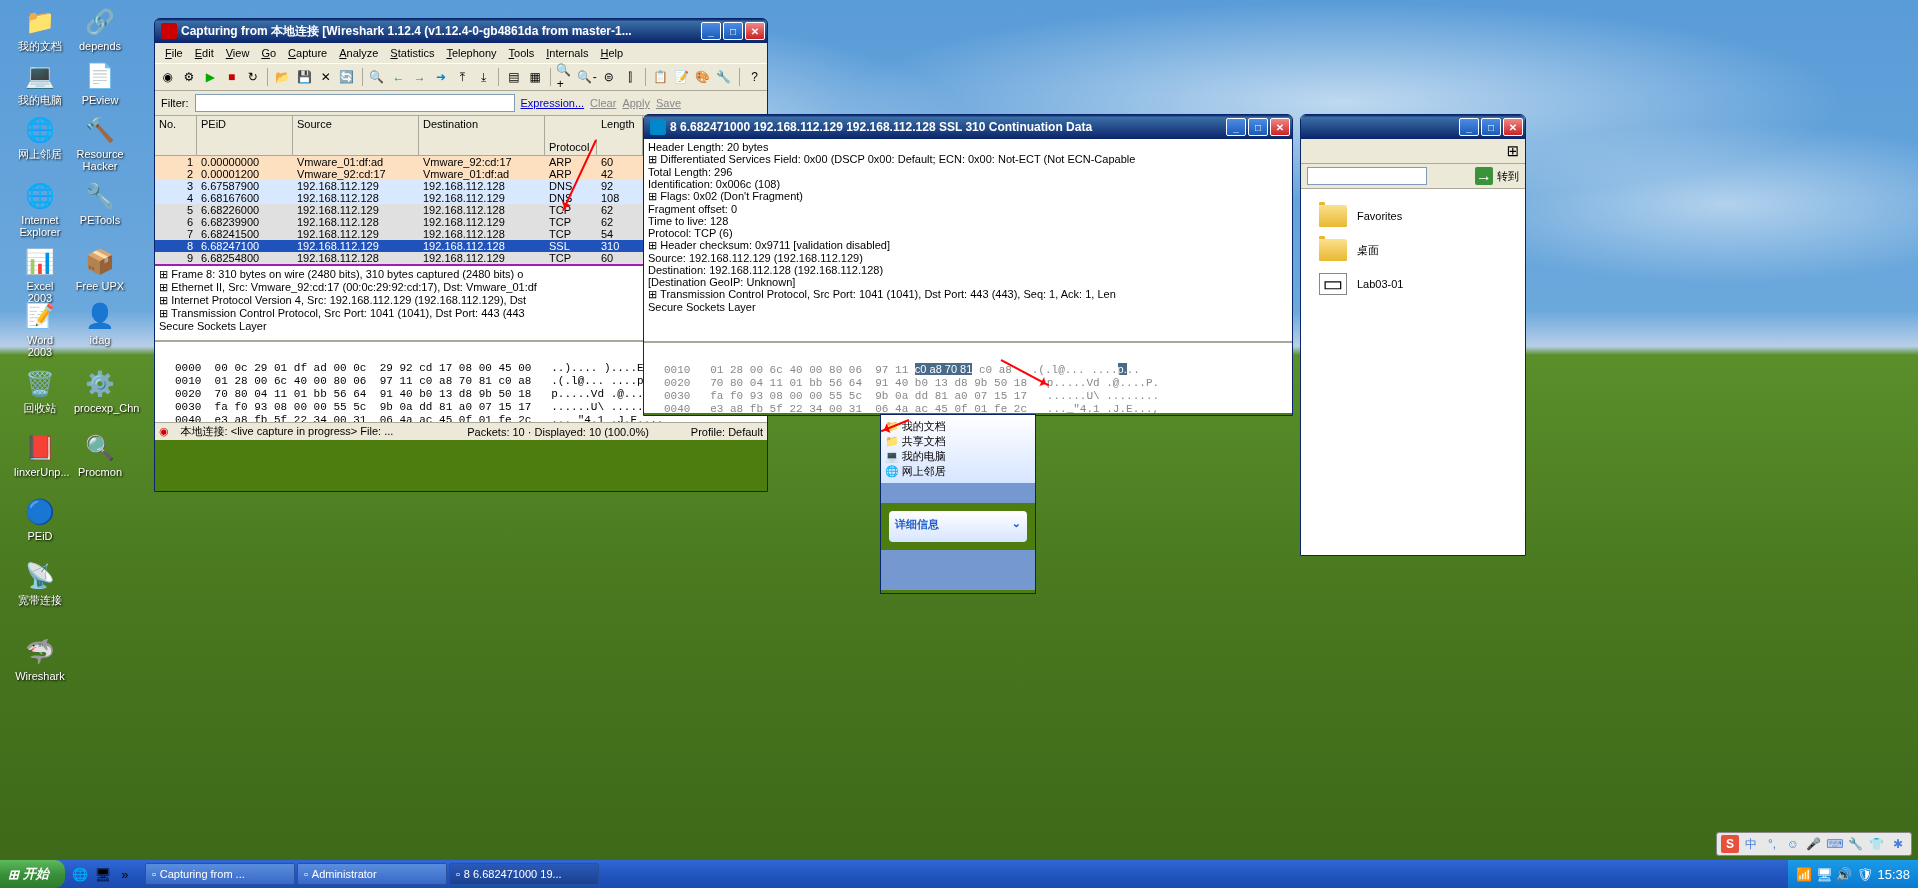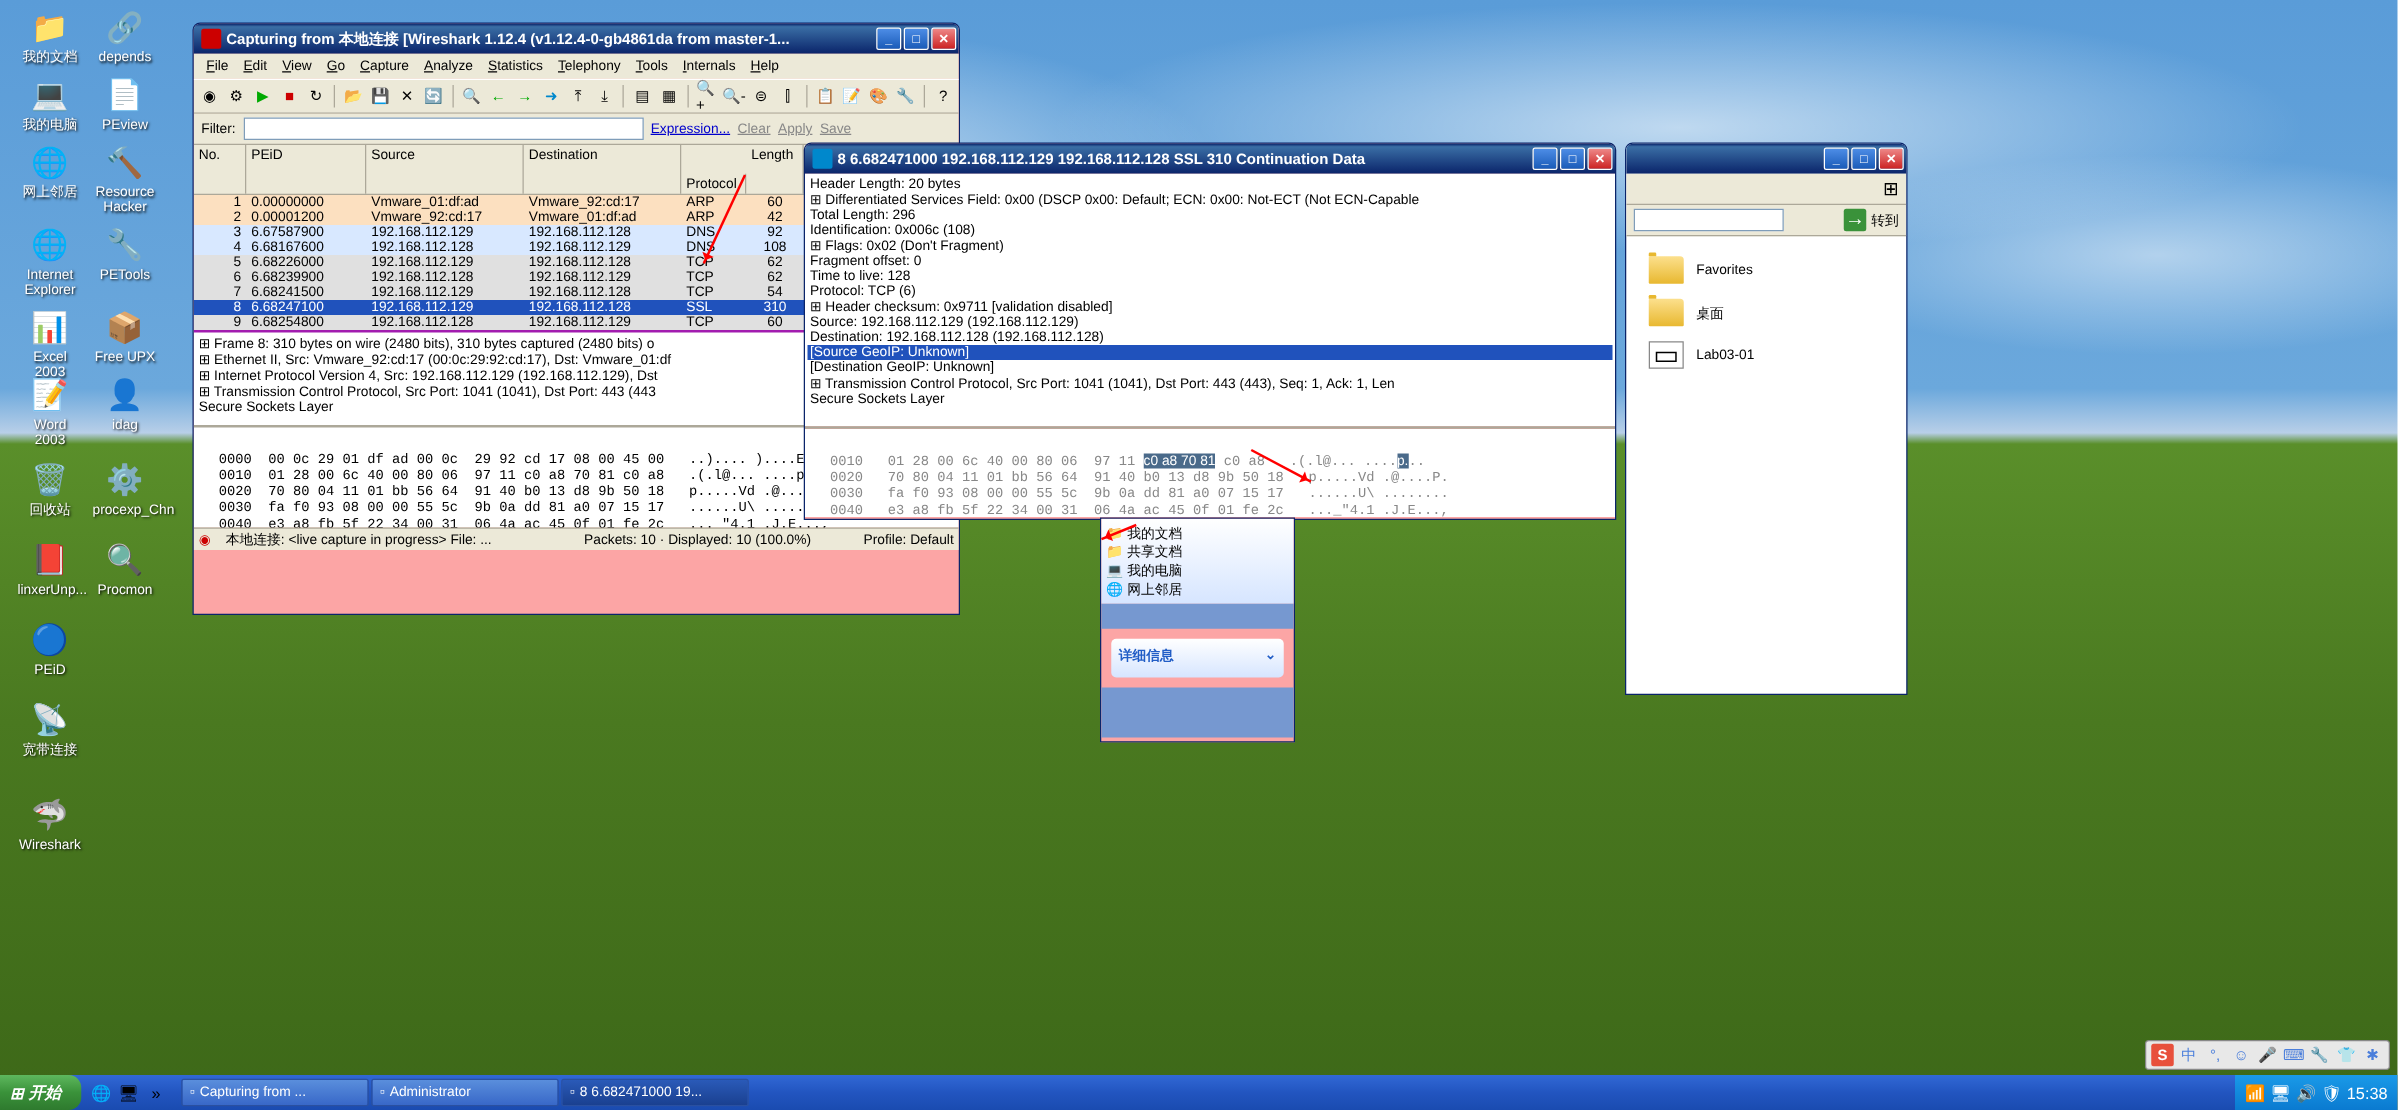--- a/index.html
+++ b/index.html
@@ -1,21 +1,21 @@
 <!DOCTYPE html>
 <html><head>
 <meta charset="utf-8">
 <style>
 * { margin:0; padding:0; box-sizing:border-box; font-family:Tahoma,'Microsoft Sans Serif',sans-serif; }
 body { width:1918px; height:888px; overflow:hidden; position:relative; background:linear-gradient(to bottom,#5a9cd8 0%,#6ba8dc 35%,#b8cfe8 39%,#5a8f2a 40%,#4a7920 65%,#3d6818 100%); }
 .clouds { position:absolute; top:0; left:0; width:100%; height:340px; background:radial-gradient(ellipse 400px 120px at 30% 40%,rgba(255,255,255,.7),transparent),radial-gradient(ellipse 500px 100px at 70% 30%,rgba(255,255,255,.6),transparent),radial-gradient(ellipse 300px 80px at 90% 60%,rgba(255,255,255,.5),transparent); }
 .desktop-icon { position:absolute; width:52px; text-align:center; cursor:pointer; }
 .desktop-icon .ico { width:32px; height:32px; margin:0 auto 2px; display:flex; align-items:center; justify-content:center; font-size:24px; }
 .desktop-icon .lbl { font-size:11px; color:#fff; text-shadow:1px 1px 2px #000; line-height:12px; }
-.window { position:absolute; background:#fca5a5; border:1px solid #0a246a; border-radius:6px 6px 0 0; overflow:hidden; }
+.window { position:absolute; background:#4d7c0f; border:1px solid #0a246a; border-radius:6px 6px 0 0; overflow:hidden; }
 .titlebar { height:24px; background:linear-gradient(to bottom,#0a246a,#3a6ea5 10%,#0a246a); display:flex; align-items:center; padding:0 2px 0 6px; color:#fff; font-size:12px; font-weight:bold; }
 .titlebar .ico { width:16px; height:16px; margin-right:4px; background:#c00; border-radius:2px; }
 .titlebar .ttl { flex:1; white-space:nowrap; overflow:hidden; text-overflow:ellipsis; }
 .winbtns { display:flex; gap:2px; }
 .winbtn { width:20px; height:18px; background:linear-gradient(#4d8de6,#1a5bb8); border:1px solid #fff; border-radius:2px; color:#fff; font-size:10px; display:flex; align-items:center; justify-content:center; cursor:pointer; }
 .winbtn.cls { background:linear-gradient(#e88,#c22); }
 .menubar { background:#ece9d8; display:flex; padding:2px 4px; font-size:11px; }
 .menubar span { padding:2px 6px; cursor:pointer; }
 .menubar span u { text-decoration:underline; }
 .toolbar { background:#ece9d8; border-top:1px solid #fff; border-bottom:1px solid #aca899; padding:3px; display:flex; gap:2px; align-items:center; }
@@ -25,21 +25,21 @@
 .filterbar input { flex:1; max-width:320px; height:18px; border:1px solid #7f9db9; padding:0 3px; font-size:11px; }
 .lnk { color:#00c; text-decoration:underline; cursor:pointer; font-size:11px; }
 .lnk.dis { color:#888; }
 .pktgrid { background:#fff; font-family:'Courier New',monospace; font-size:11px; overflow:hidden; }
 .pkthdr { display:flex; background:#ece9d8; border-bottom:1px solid #aca899; font-family:Tahoma; font-size:11px; }
 .pkthdr div { padding:2px 4px; border-right:1px solid #aca899; }
 .pktrow { display:flex; cursor:pointer; }
 .pktrow div { padding:0 4px; white-space:nowrap; overflow:hidden; }
 .pktrow.sel { background:#2052bc; color:#fff; }
 .pktrow.red { background:#a40000; color:#fff; }
-.c-no{width:42px;text-align:right} .c-tm{width:96px} .c-sr{width:126px} .c-ds{width:126px} .c-pr{width:52px} .c-ln{width:46px;text-align:center} .c-in{flex:1}
+.c-no{width:42px;text-align:right} .c-tm{width:96px} .c-sr{width:126px} .c-ds{width:126px} .c-pr{width:52px} .c-ln{width:46px;text-align:left} .c-in{flex:1}
 .treepane { background:#fff; font-family:'Courier New',monospace; font-size:11px; padding:2px; overflow:hidden; border-top:2px solid #a21caf; }
 .treeln { white-space:nowrap; padding:0 2px; }
 .treeln.sel { background:#2052bc; color:#fff; }
 .hexpane { background:#fff; font-family:'Courier New',monospace; font-size:11px; padding:20px; overflow:hidden; border-top:2px solid #aca899; white-space:pre; line-height:13px; }
 .statusbar { height:18px; background:#ece9d8; border-top:1px solid #aca899; display:flex; align-items:center; font-size:11px; padding:0 4px; gap:12px; }
 .arrow { position:absolute; width:2px; background:#f00; transform-origin:top; }
 .arrow::after { content:''; position:absolute; bottom:-2px; left:-4px; border:5px solid transparent; border-top-color:#f00; }
 .explorer { position:absolute; background:#fff; border:1px solid #0a246a; border-radius:6px 6px 0 0; overflow:hidden; }
 .exptool { background:#ece9d8; padding:3px 6px; display:flex; gap:4px; align-items:center; border-bottom:1px solid #aca899; }
 .addrbar input { width:120px; border:1px solid #7f9db9; height:18px; font-size:11px; padding:0 3px; }
@@ -354,21 +354,20 @@
       <div class="treeln">⊞   Differentiated Services Field: 0x00 (DSCP 0x00: Default; ECN: 0x00: Not-ECT (Not ECN-Capable</div>
       <div class="treeln">    Total Length: 296</div>
       <div class="treeln">    Identification: 0x006c (108)</div>
       <div class="treeln">⊞   Flags: 0x02 (Don't Fragment)</div>
       <div class="treeln">    Fragment offset: 0</div>
       <div class="treeln">    Time to live: 128</div>
       <div class="treeln">    Protocol: TCP (6)</div>
       <div class="treeln">⊞   Header checksum: 0x9711 [validation disabled]</div>
       <div class="treeln">    Source: 192.168.112.129 (192.168.112.129)</div>
       <div class="treeln">    Destination: 192.168.112.128 (192.168.112.128)</div>
-      <div class="treeln sel">    [Source GeoIP: Unknown]</div>
       <div class="treeln">    [Destination GeoIP: Unknown]</div>
       <div class="treeln">⊞ Transmission Control Protocol, Src Port: 1041 (1041), Dst Port: 443 (443), Seq: 1, Ack: 1, Len</div>
       <div class="treeln">  Secure Sockets Layer</div>
     </div>
   <div class="hexpane" style="height:72px;overflow-y:scroll;color:#888" id="dt-hex">0010   01 28 00 6c 40 00 80 06  97 11 <span class="hexsel">c0 a8 70 81</span> c0 a8   .(.l@... ....<span class="hexsel">p.</span>..
 0020   70 80 04 11 01 bb 56 64  91 40 b0 13 d8 9b 50 18   p.....Vd .@....P.
 0030   fa f0 93 08 00 00 55 5c  9b 0a dd 81 a0 07 15 17   ......U\ ........
 0040   e3 a8 fb 5f 22 34 00 31  06 4a ac 45 0f 01 fe 2c   ..._"4.1 .J.E...,
 0050   7d 6d 1f 38 49 5f a3 be  94 47 67 12 cb 82 5b 9c   }m.8I_.. .Gg...[.</div>
 </div>

